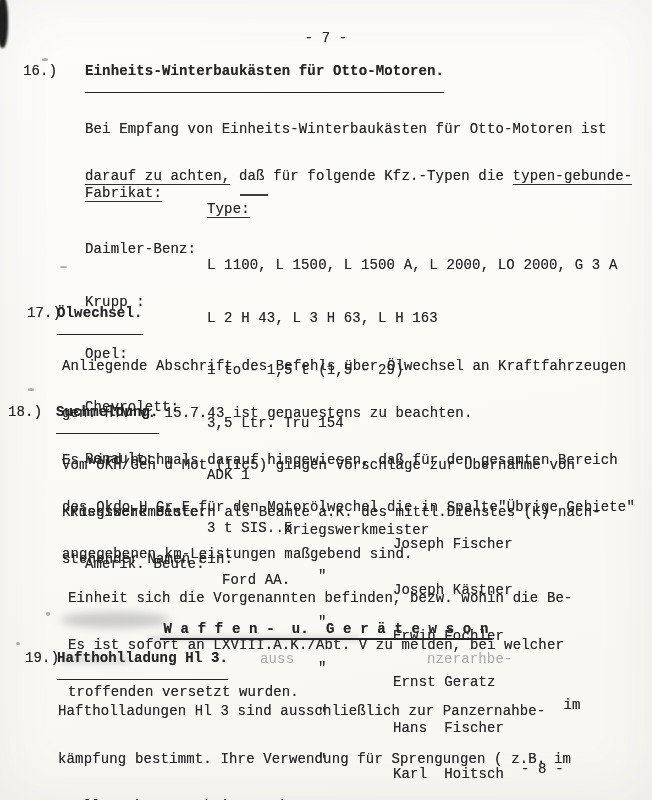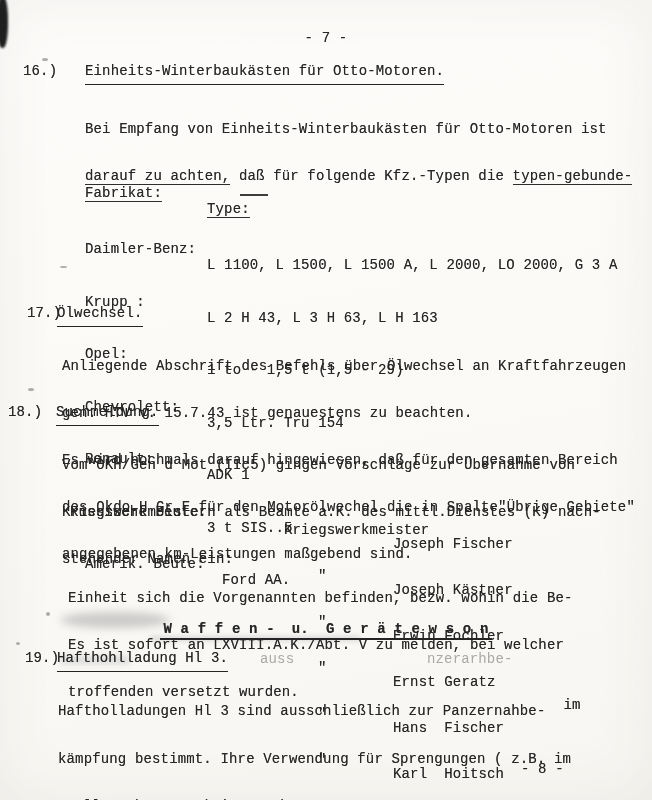--- a/index.html
+++ b/index.html
@@ -7,21 +7,21 @@
     position:relative; width:652px; height:800px; overflow:hidden;
     background:linear-gradient(170deg,#fdfcfa 0%,#faf9f6 60%,#f7f6f2 100%);
     box-shadow:inset 0 0 60px rgba(90,85,75,0.07);
     font-family:"Liberation Mono","DejaVu Sans Mono",monospace;
     font-size:14px; letter-spacing:0.15px; color:#262626;
     text-shadow:0 0 0.4px rgba(25,25,25,0.55);
   }
   .abs { position:absolute; white-space:pre; }
   .line { white-space:pre; line-height:15px; }
   .u  { border-bottom:1.6px solid #2e2e2e; }
-  .sechead { font-weight:normal; border-bottom:1.7px solid #242424; padding-bottom:5px; }
+  .sechead { font-weight:bold; border-bottom:1.7px solid #242424; padding-bottom:13px; }
   
   #pgtop { top:30px; left:0; width:100%; text-align:center; }
   #pgbot { top:761px; left:521px; }
   
   #n16 { left:23px; top:63px; }
   #h16 { left:85px; top:63px; }
   #p16 { left:85px; top:90px; }
   #t16 { left:85px; top:137px; }
   .trow { position:relative; height:20.5px; white-space:pre; }
   .thead { height:24px; }

